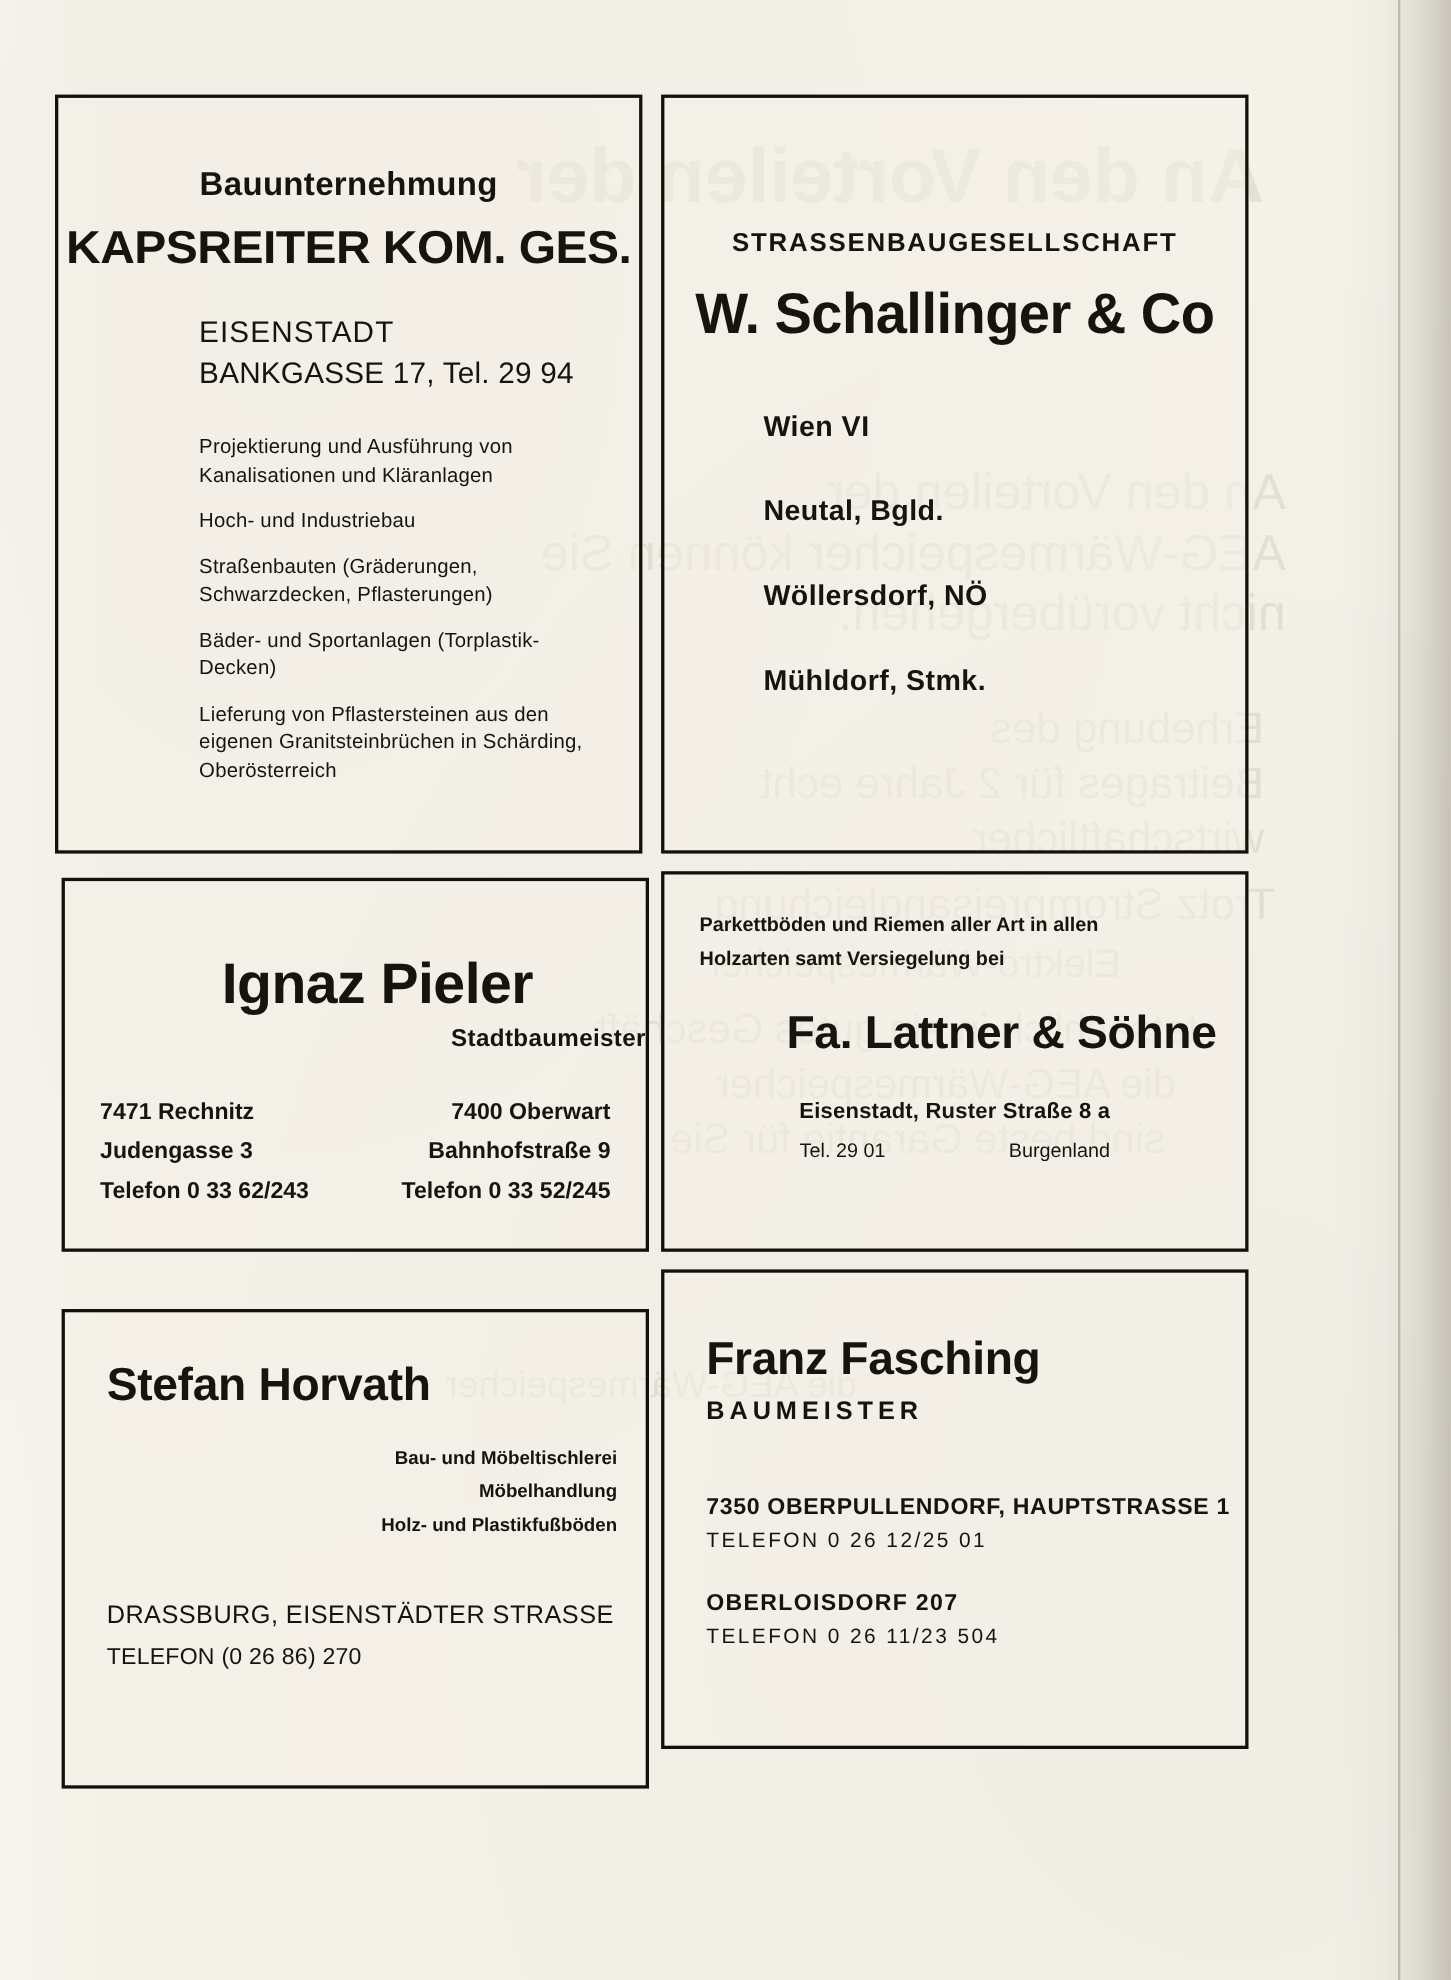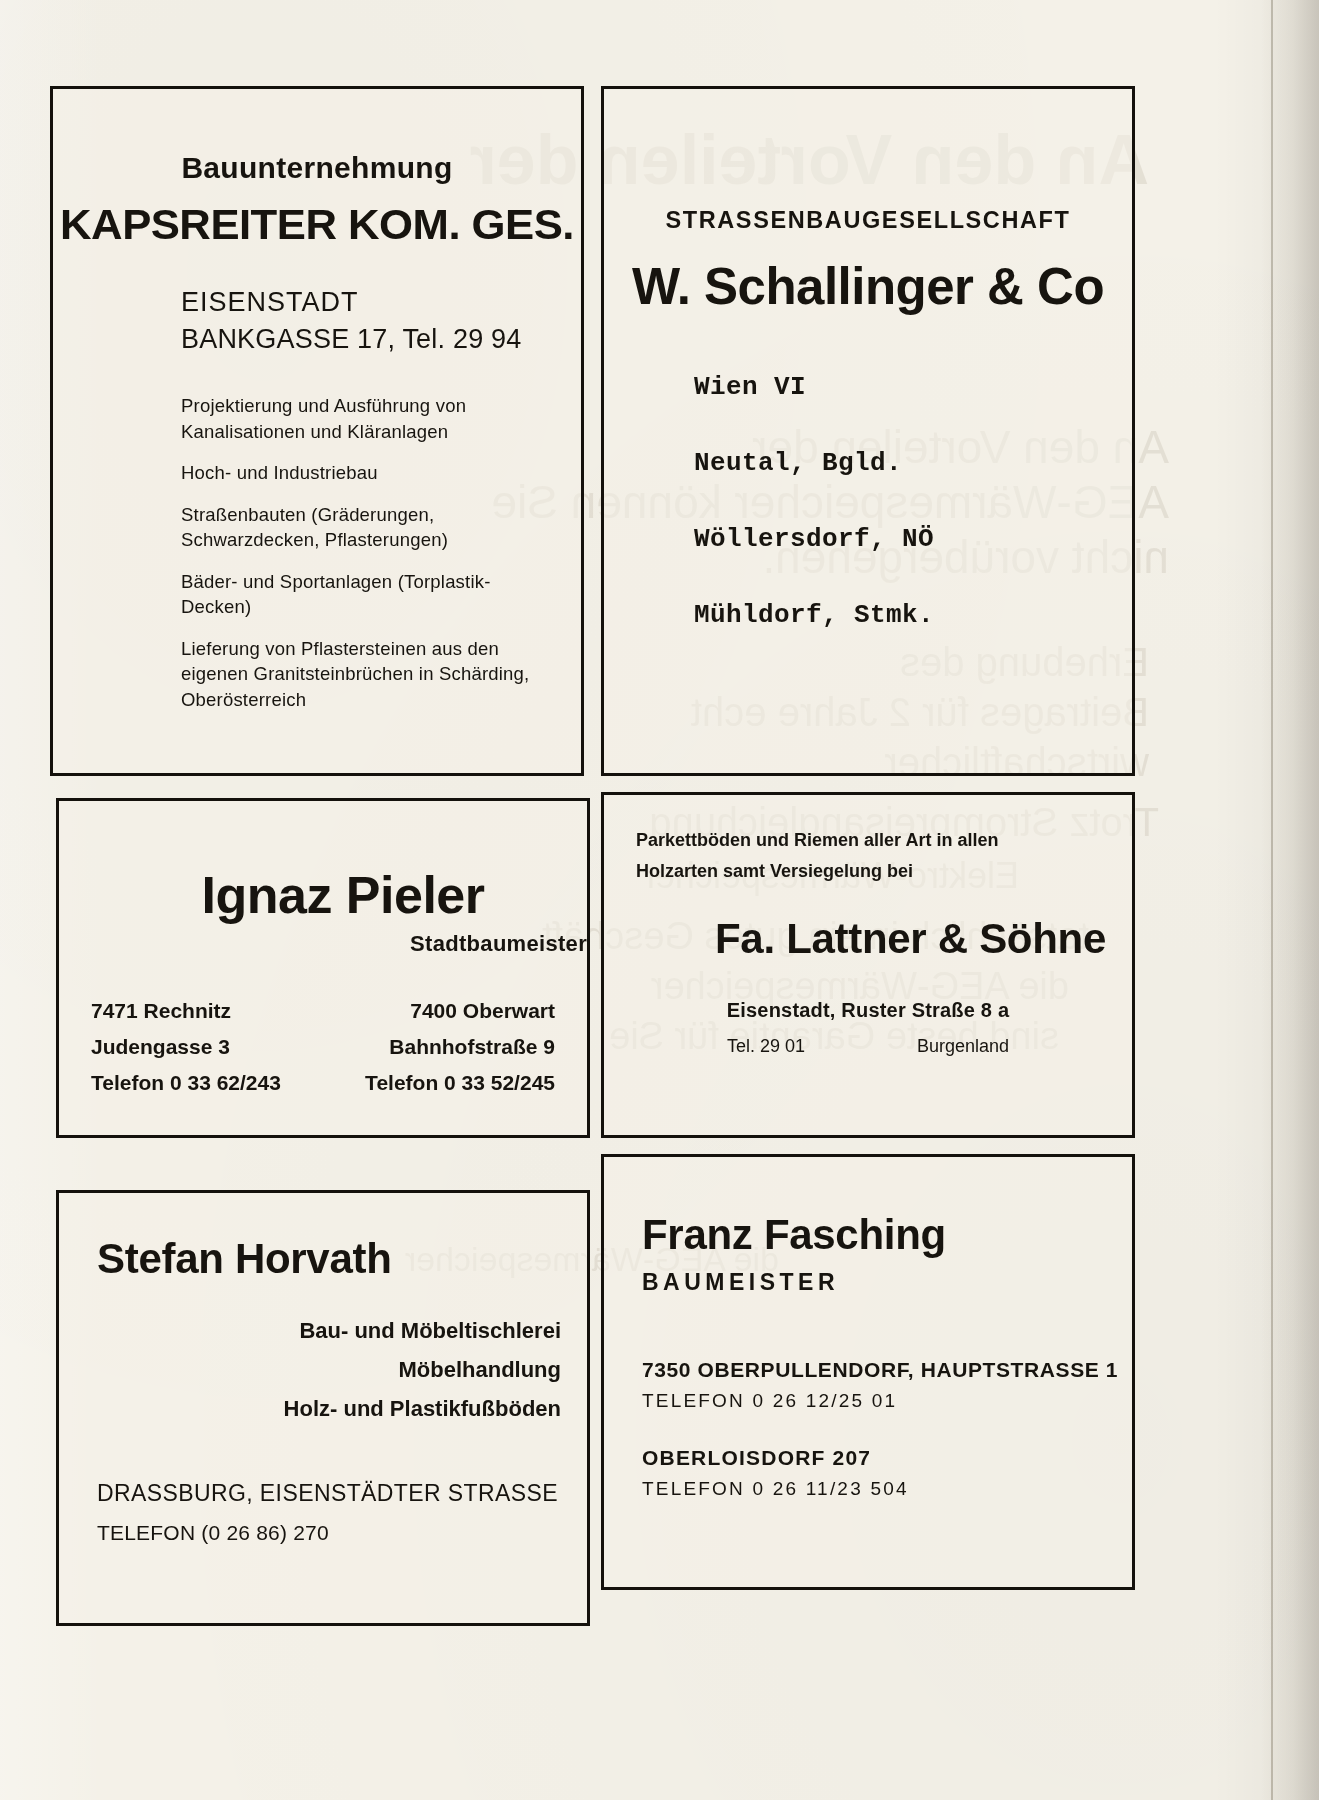--- a/index.html
+++ b/index.html
@@ -129,21 +129,21 @@
     letter-spacing: -0.5px;
     margin-top: 22px;
     transform: scaleX(0.98);
   }
   .sch-locs {
     margin: 56px 0 0 90px;
     font-size: 26px;
     font-weight: bold;
     letter-spacing: 0.4px;
   }
-  .sch-locs div { margin-bottom: 46px; font-family: Liberation Mono, monospace; }
+  .sch-locs div { margin-bottom: 46px; }
 
   
   #ad-pieler { left: 6px; top: 712px; width: 534px; height: 340px; }
   .pie-name {
     text-align: center;
     font-size: 52px;
     font-weight: bold;
     margin-top: 64px;
     letter-spacing: -0.5px;
     margin-left: 40px;
@@ -200,21 +200,21 @@
   #ad-horvath { left: 6px; top: 1104px; width: 534px; height: 436px; }
   .hor-name {
     font-size: 42px;
     font-weight: bold;
     margin: 42px 0 0 38px;
     letter-spacing: -0.3px;
   }
   .hor-lines {
     text-align: right;
     margin: 28px 26px 0 0;
-    font-size: 22px;
+    font-size: 17px;
     font-weight: bold;
     line-height: 1.78;
     padding-left: 48px;
   }
   .hor-addr {
     margin: 52px 0 0 38px;
     font-size: 23px;
     letter-spacing: 0.4px;
   }
   .hor-tel {

